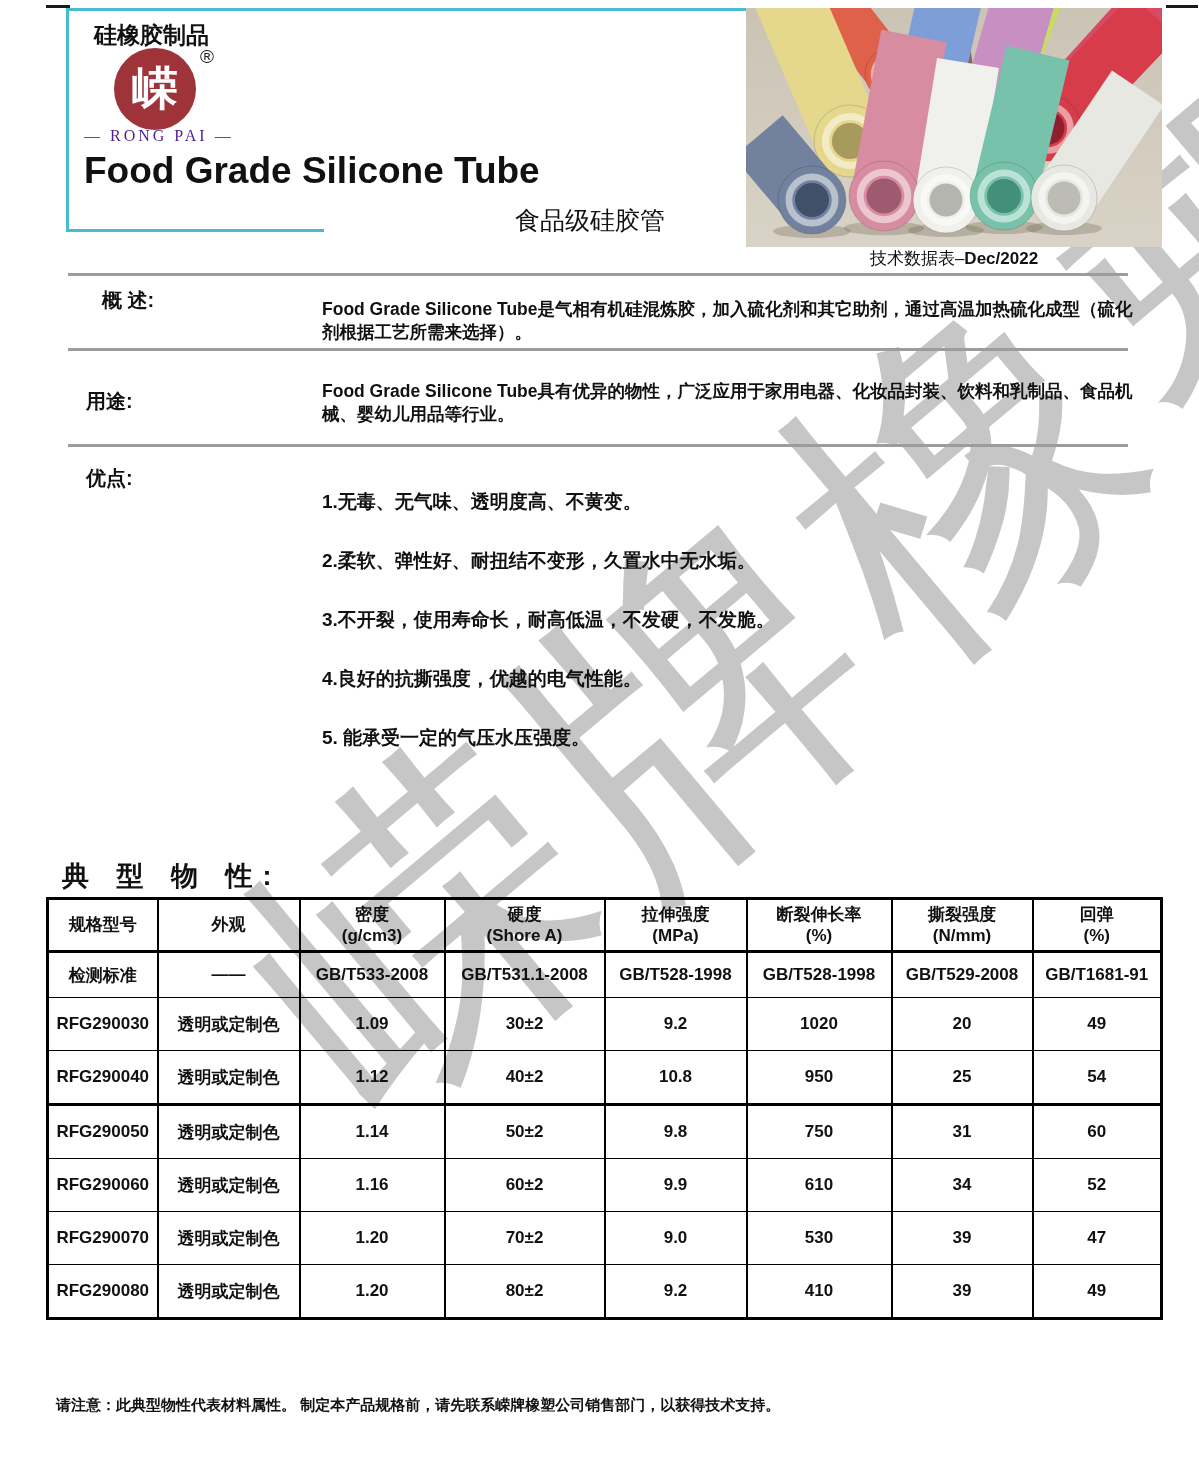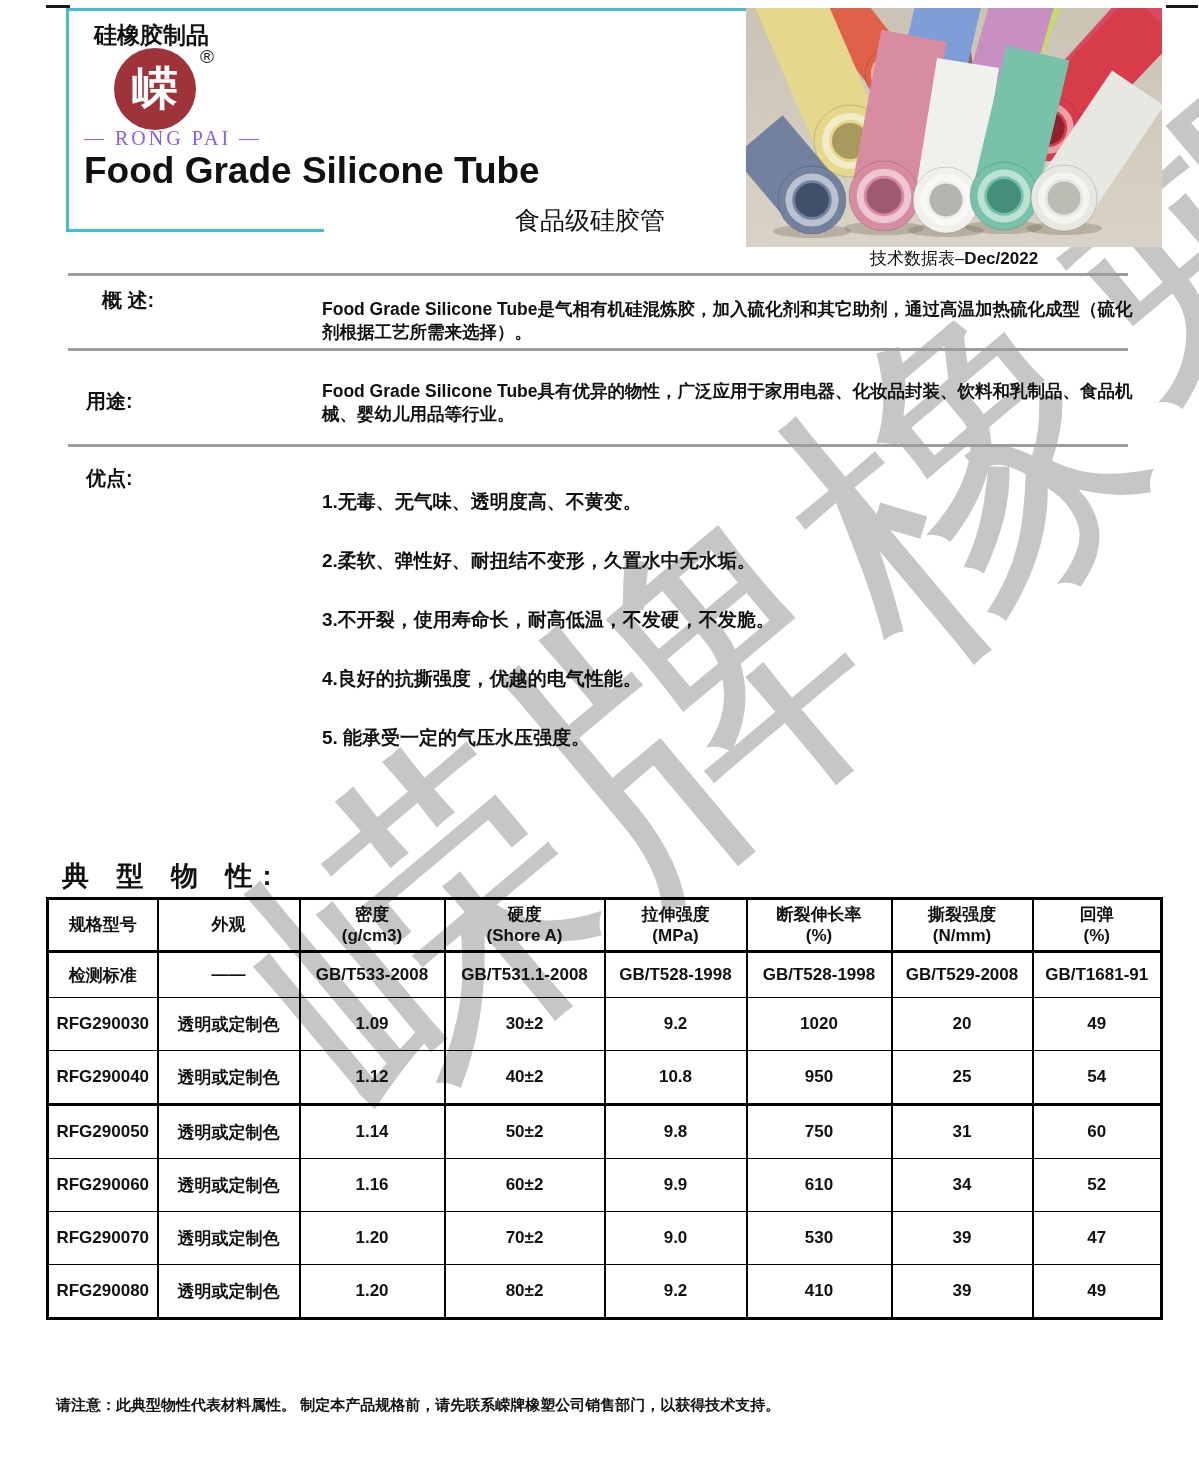--- a/index.html
+++ b/index.html
@@ -16,22 +16,22 @@
 
   
   .brandbox{position:absolute;left:66px;top:8px;width:678px;height:221px;
             border-left:3px solid #45bcd2;border-top:3px solid #45bcd2;z-index:1;}
   .brandbox-bottom{position:absolute;left:66px;top:229px;width:258px;height:3px;background:#45bcd2;z-index:1;}
   .brand-label{position:absolute;left:94px;top:20px;font-size:23px;font-weight:700;z-index:1;}
   .logo-circle{position:absolute;left:114px;top:48px;width:82px;height:82px;border-radius:50%;
                background:#9e3339;color:#fff;display:flex;align-items:center;justify-content:center;
                font-size:46px;font-weight:700;z-index:1;}
   .reg-mark{position:absolute;left:200px;top:46px;font-size:19px;color:#222;z-index:1;}
-  .rongpai{position:absolute;left:84px;top:127px;font-size:20px;letter-spacing:3px;
-           font-family:"Liberation Serif",serif;color:#8b5cf6;z-index:1;white-space:nowrap;}
+  .rongpai{position:absolute;left:84px;top:127px;font-size:16px;letter-spacing:3px;
+           font-family:"Liberation Serif",serif;color:#4c1d95;z-index:1;white-space:nowrap;}
   .title-en{position:absolute;left:84px;top:150px;font-size:37px;font-weight:700;z-index:1;white-space:nowrap;}
   .title-zh{position:absolute;left:380px;top:204px;width:420px;text-align:center;
             font-size:25px;font-weight:400;z-index:1;}
 
   
   .photo{position:absolute;left:746px;top:8px;width:416px;height:239px;z-index:1;}
   .caption{position:absolute;left:746px;top:247px;width:416px;text-align:center;font-size:17px;z-index:1;}
   .caption .date{font-weight:700;}
 
   

